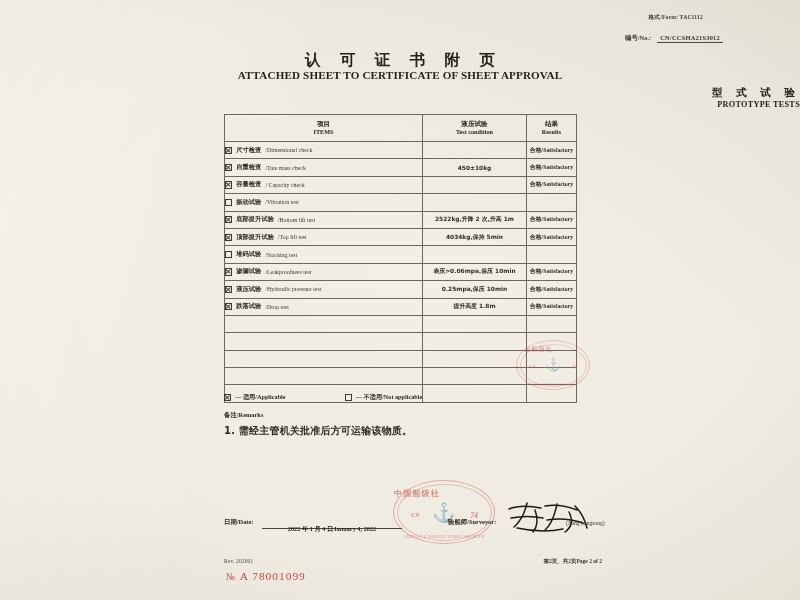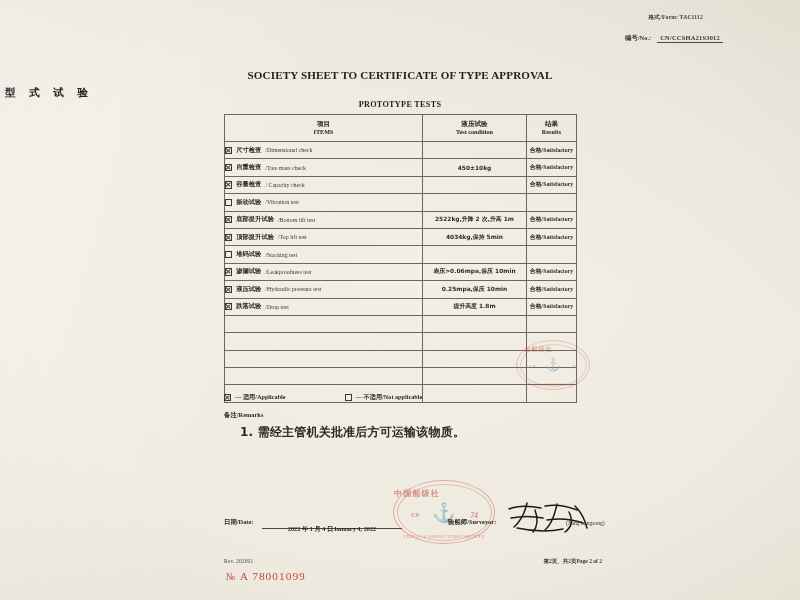--- a/index.html
+++ b/index.html
@@ -42,26 +42,26 @@
   .title-cn{
     position:absolute;left:0;right:0;top:50px;text-align:center;
     font-size:15.5px;letter-spacing:7px;font-weight:700;color:#23221d;
     text-indent:7px;
   }
   .title-en{
     position:absolute;left:0;right:0;top:69px;text-align:center;
     font-size:11.1px;font-weight:700;letter-spacing:.15px;color:#23221d;
   }
   .sub-cn{
-    position:absolute;left:0;right:0;top:86px;text-align:left;
+    position:absolute;left:0;right:0;top:86px;text-align:right;
     font-size:10.5px;letter-spacing:5px;font-weight:700;color:#23221d;
     text-indent:5px;
   }
   .sub-en{
-    position:absolute;left:0;right:0;top:100px;text-align:center;
+    position:absolute;left:0;right:0;top:100px;text-align:right;
     font-size:8.2px;font-weight:700;letter-spacing:.3px;color:#23221d;
   }
 
   
   .tbl{
     position:absolute;left:224px;top:114px;width:352px;
     border-collapse:collapse;table-layout:fixed;border-radius:9px;
   }
   .tbl td,.tbl th{
     border:0.8px solid #6d685b;padding:0;vertical-align:middle;
@@ -99,23 +99,22 @@
   }
   .legend .lg{display:inline-flex;align-items:center;gap:4px;}
   .legend .gap{display:inline-block;width:56px;}
   .legend .txt{font-weight:700;}
 
   
   .remarks-h{
     position:absolute;left:224px;top:411px;font-size:6.4px;font-weight:700;color:#2b2922;
   }
   .remarks-1{
-    position:absolute;left:224px;top:424px;font-size:12px;font-weight:700;color:#2b2922;
+    position:absolute;left:224px;top:424px;font-size:10px;font-weight:700;color:#2b2922;
     letter-spacing:.2px;
-    margin-left:16px;
   }
 
   
   .date-lbl{position:absolute;left:224px;top:518px;font-size:6.4px;font-weight:700;color:#2b2922;}
   .date-line{
     position:absolute;left:262px;top:517px;width:140px;
     border-bottom:0.8px solid #4a473d;height:11px;text-align:center;
   }
   .date-line span{font-size:6.3px;font-weight:700;color:#2b2922;white-space:nowrap;}
   .surv-lbl{position:absolute;left:448px;top:518px;font-size:6.4px;font-weight:700;color:#2b2922;}
@@ -176,21 +175,22 @@
 <body>
 
 <div id="page">
   <div class="sheet">
 
     <div class="meta-form">格式/Form: TAC1112</div>
     <div class="meta-no">
       <span>编号/No.:</span><span class="val">CN/CCSHA21S3012</span>
     </div>
 
-    <div class="title-en">SOCIETY SHEET TO CERTIFICATE OF TYPE APPROVAL</div>
+    <div class="title-cn cn">认 可 证 书 附 页</div>
+    <div class="title-en">ATTACHED SHEET TO CERTIFICATE OF SHEET APPROVAL</div>
     <div class="sub-cn cn">型 式 试 验</div>
     <div class="sub-en">PROTOTYPE TESTS</div>
 
     <table class="tbl">
       <colgroup>
           <col class="c1">
           <col class="c2">
           <col class="c3">
         </colgroup>
       <thead>

